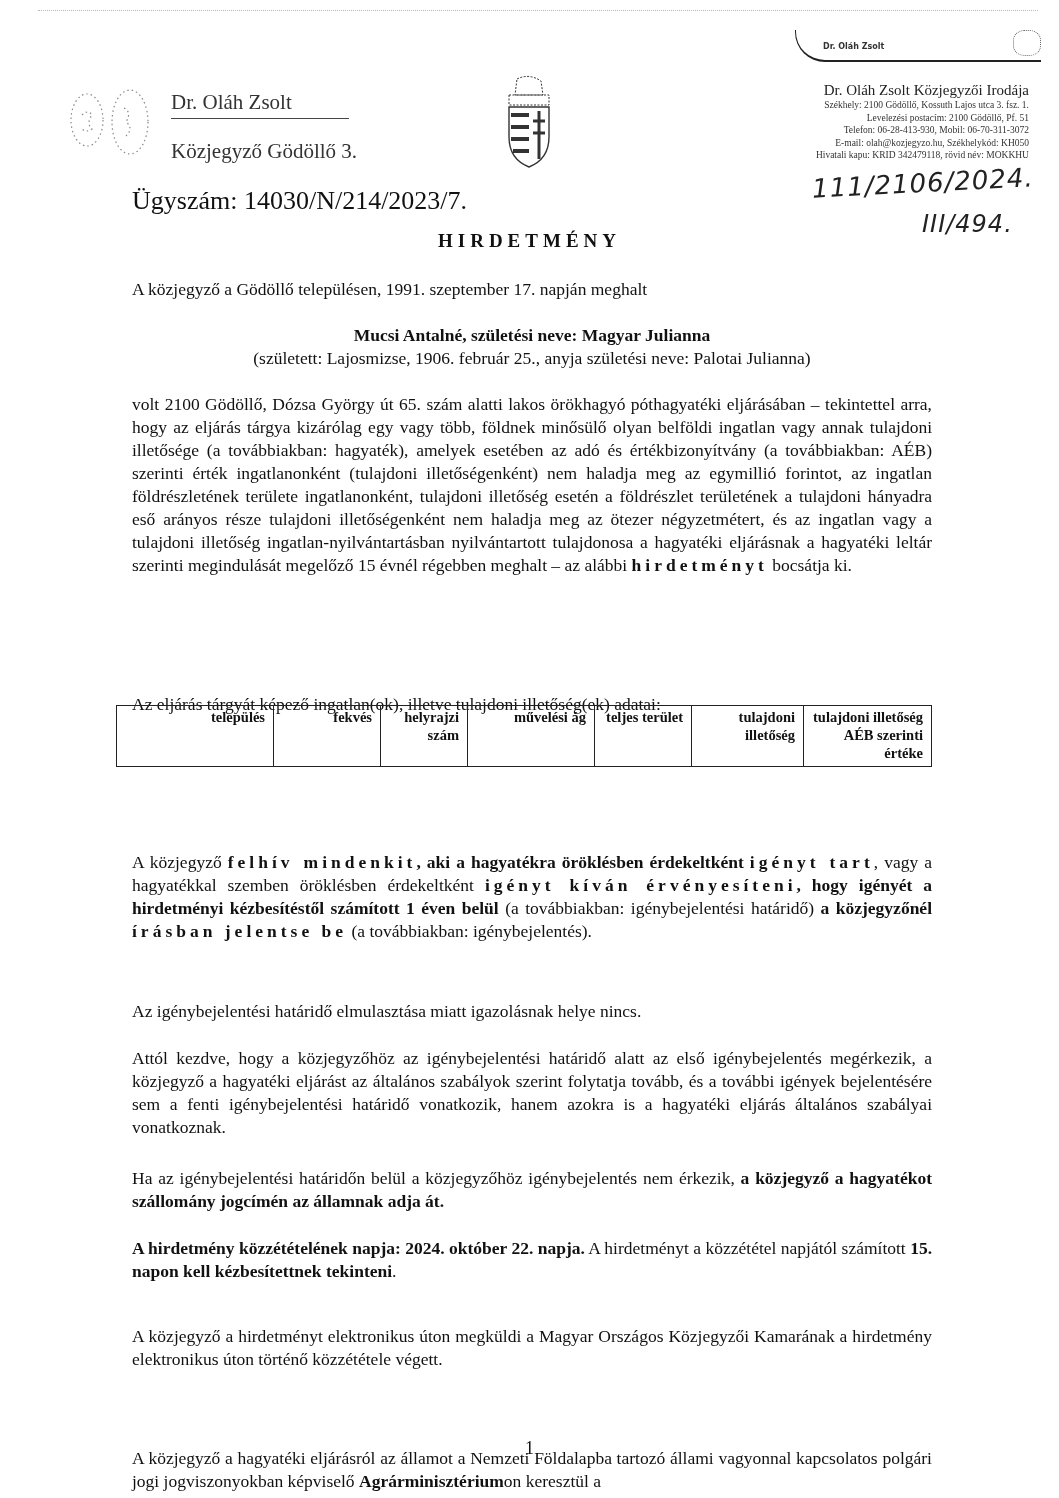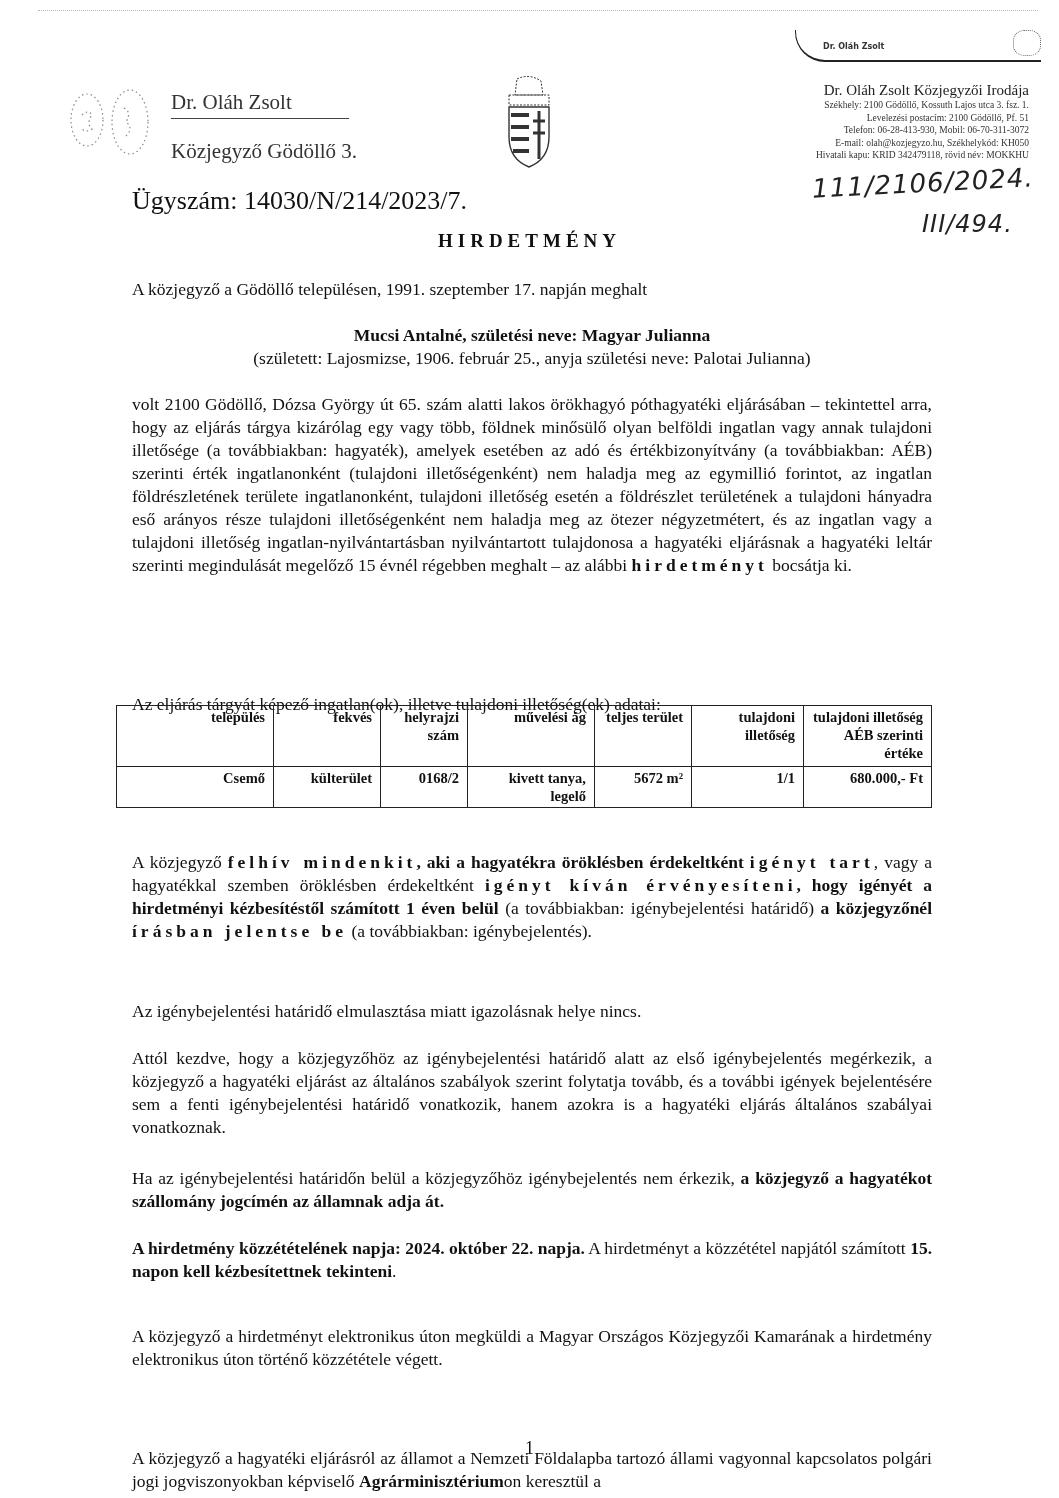--- a/index.html
+++ b/index.html
@@ -166,29 +166,20 @@
       <th style="width:140px">település</th>
       <th style="width:90px">fekvés</th>
       <th style="width:70px">helyrajzi szám</th>
       <th style="width:110px">művelési ág</th>
       <th style="width:80px">teljes terület</th>
       <th style="width:95px">tulajdoni illetőség</th>
       <th>tulajdoni illetőség AÉB szerinti értéke</th>
     </tr>
   </thead>
   <tbody>
-    <tr style="height:40px">
-      <td>Csemő</td>
-      <td>külterület</td>
-      <td>0168/2</td>
-      <td>kivett tanya, legelő</td>
-      <td>5672 m²</td>
-      <td>1/1</td>
-      <td class="num">680.000,- Ft</td>
-    </tr>
   </tbody>
 </table>
 
 <div class="text" style="top:851px;">
   <span>A közjegyző</span>
   <span class="spaced">felhív mindenkit</span><span class="b">, aki a hagyatékra öröklésben érdekeltként</span>
   <span class="spaced">igényt tart</span><span>, vagy a hagyatékkal szemben öröklésben érdekeltként</span>
   <span class="spaced">igényt kíván érvényesíteni</span><span class="b">, hogy igényét a hirdetményi kézbesítéstől számított 1 éven belül</span><span> (a továbbiakban: igénybejelentési határidő) </span><span class="b">a közjegyzőnél</span>
   <span class="spaced">írásban jelentse be</span><span> (a továbbiakban: igénybejelentés).</span>
 </div>

